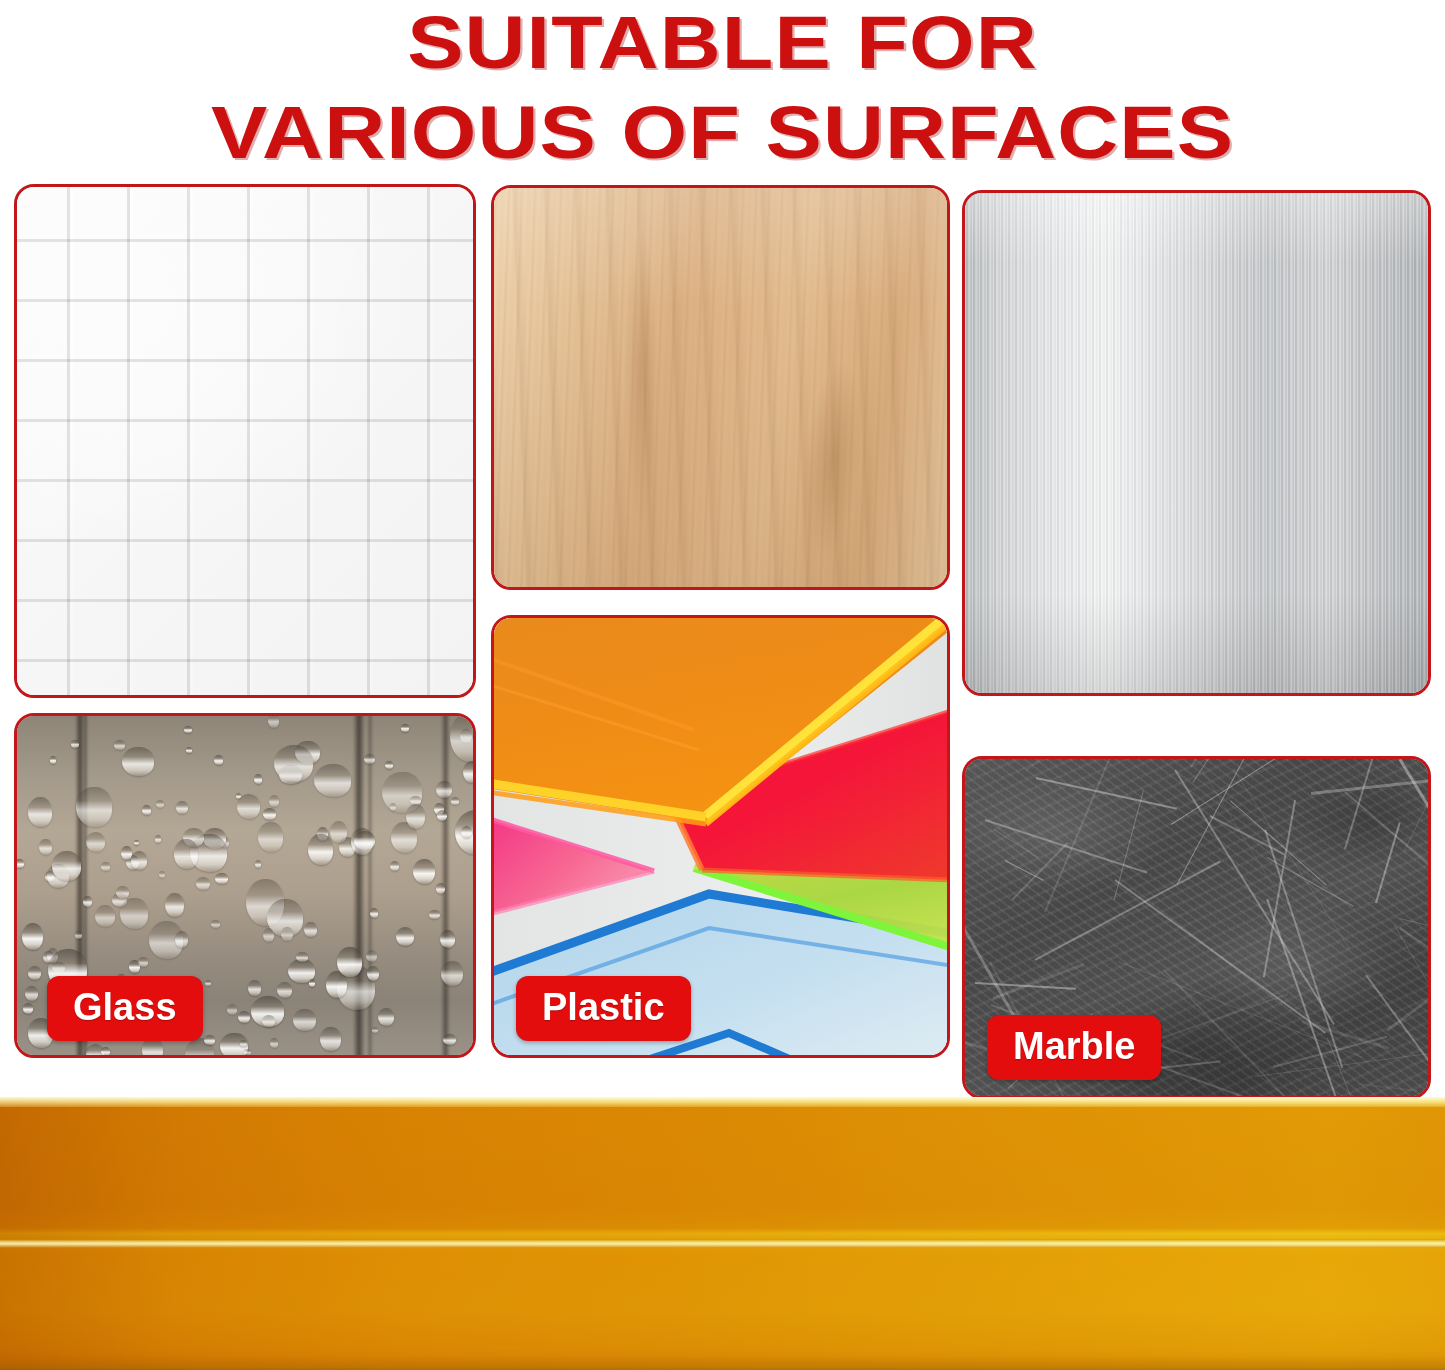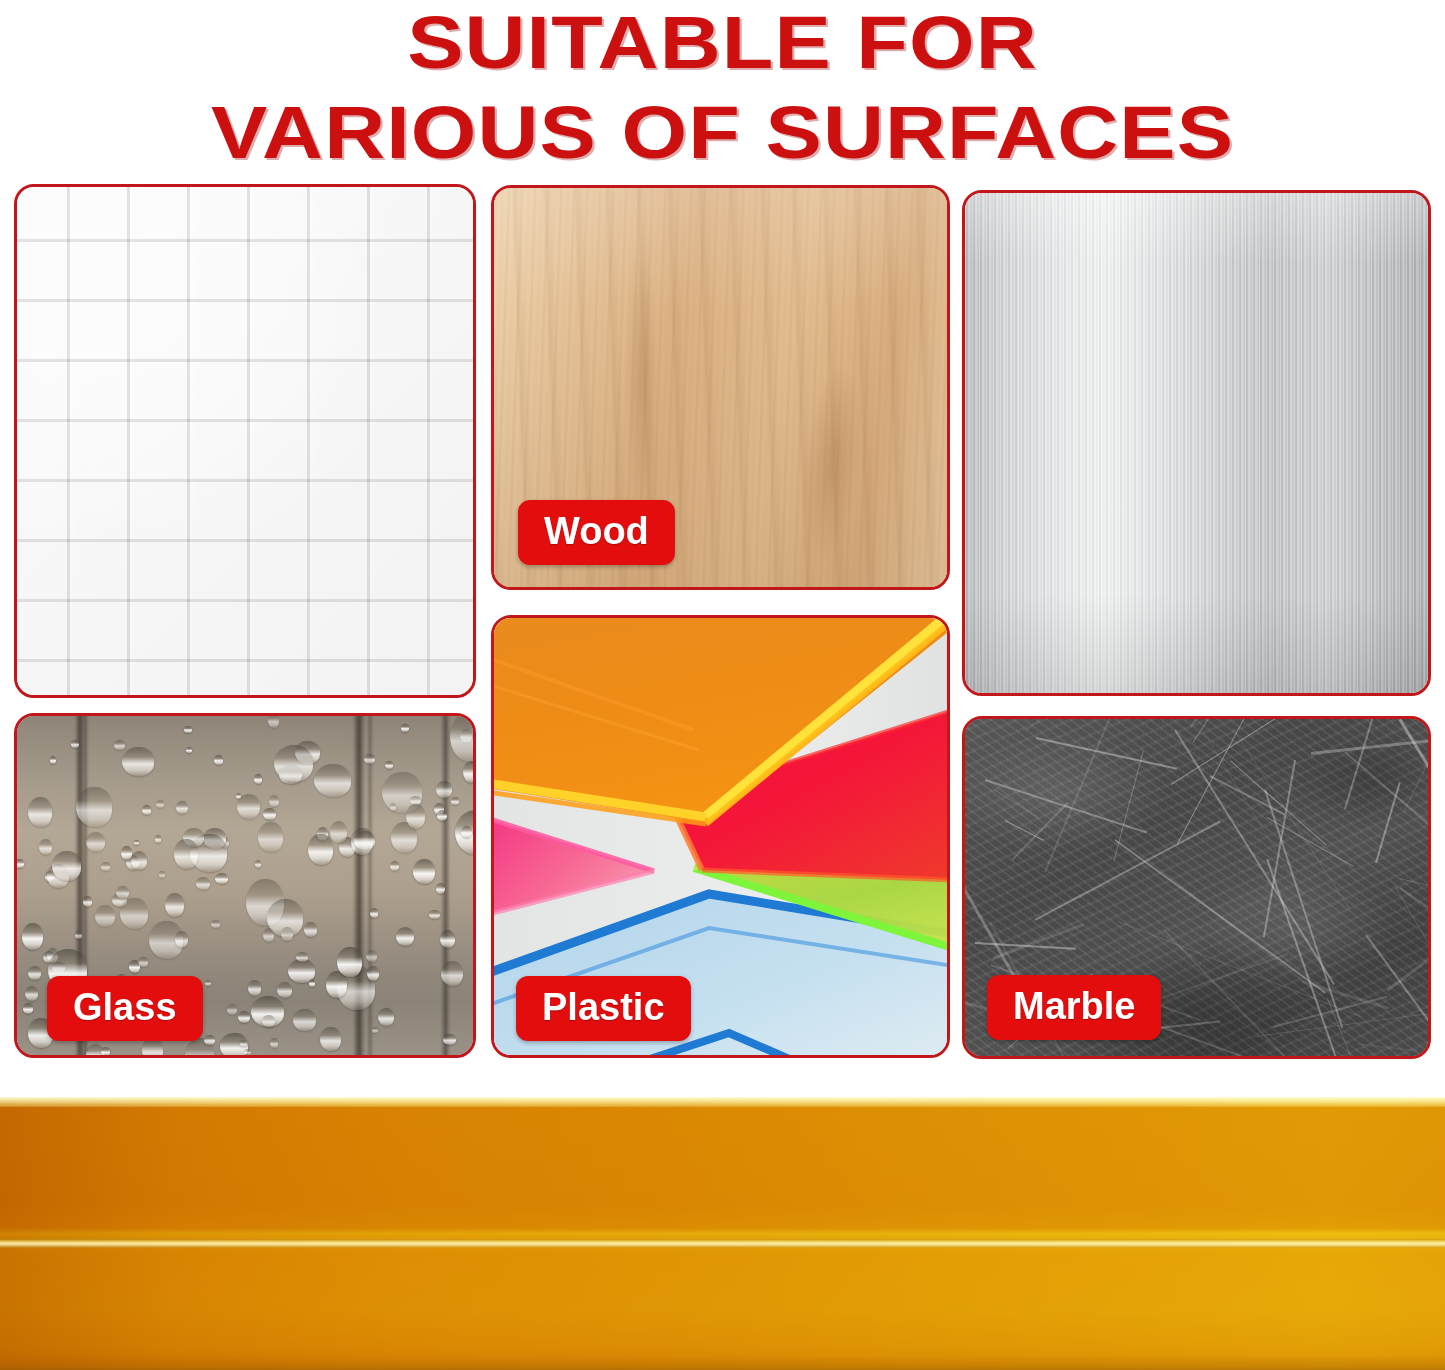--- a/index.html
+++ b/index.html
@@ -74,21 +74,21 @@
     z-index: 5;
     text-shadow: 0 1px 1px rgba(0,0,0,0.25);
   }
 
   
   #panel-tiles   { left: 14px;  top: 184px; width: 462px; height: 514px; }
   #panel-wood    { left: 491px; top: 185px; width: 459px; height: 405px; }
   #panel-metal   { left: 962px; top: 190px; width: 469px; height: 506px; }
   #panel-glass   { left: 14px;  top: 713px; width: 462px; height: 345px; }
   #panel-plastic { left: 491px; top: 615px; width: 459px; height: 443px; }
-  #panel-marble  { left: 962px; top: 716px; width: 469px; height: 343px; }
+  #panel-marble  { left: 962px; top: 756px; width: 469px; height: 343px; }
 
   #badge-tiles   { left: 40px;  bottom: 24px; }
   #badge-wood    { left: 24px;  bottom: 22px; }
   #badge-metal   { left: 22px;  bottom: 22px; }
   #badge-glass   { left: 30px;  bottom: 14px; }
   #badge-plastic { left: 22px;  bottom: 14px; }
   #badge-marble  { left: 22px;  bottom: 16px; }
 
   
   .tiles-tex {
@@ -275,21 +275,20 @@
     <div class="tiles-sheen"></div>
   </div>
 </div>
 
 <div class="panel" id="panel-wood">
   <div class="panel-surface wood-tex">
     <div class="wood-knot"></div>
     <div class="wood-knot2"></div>
     <div class="wood-shade"></div>
   </div>
-  <div class="badge" id="badge-wood">Wood</div>
 </div>
 
 <div class="panel" id="panel-metal">
   <div class="panel-surface metal-tex">
     <div class="metal-shade"></div>
   </div>
 </div>
 
 <div class="panel" id="panel-glass">
   <div class="panel-surface glass-tex">

